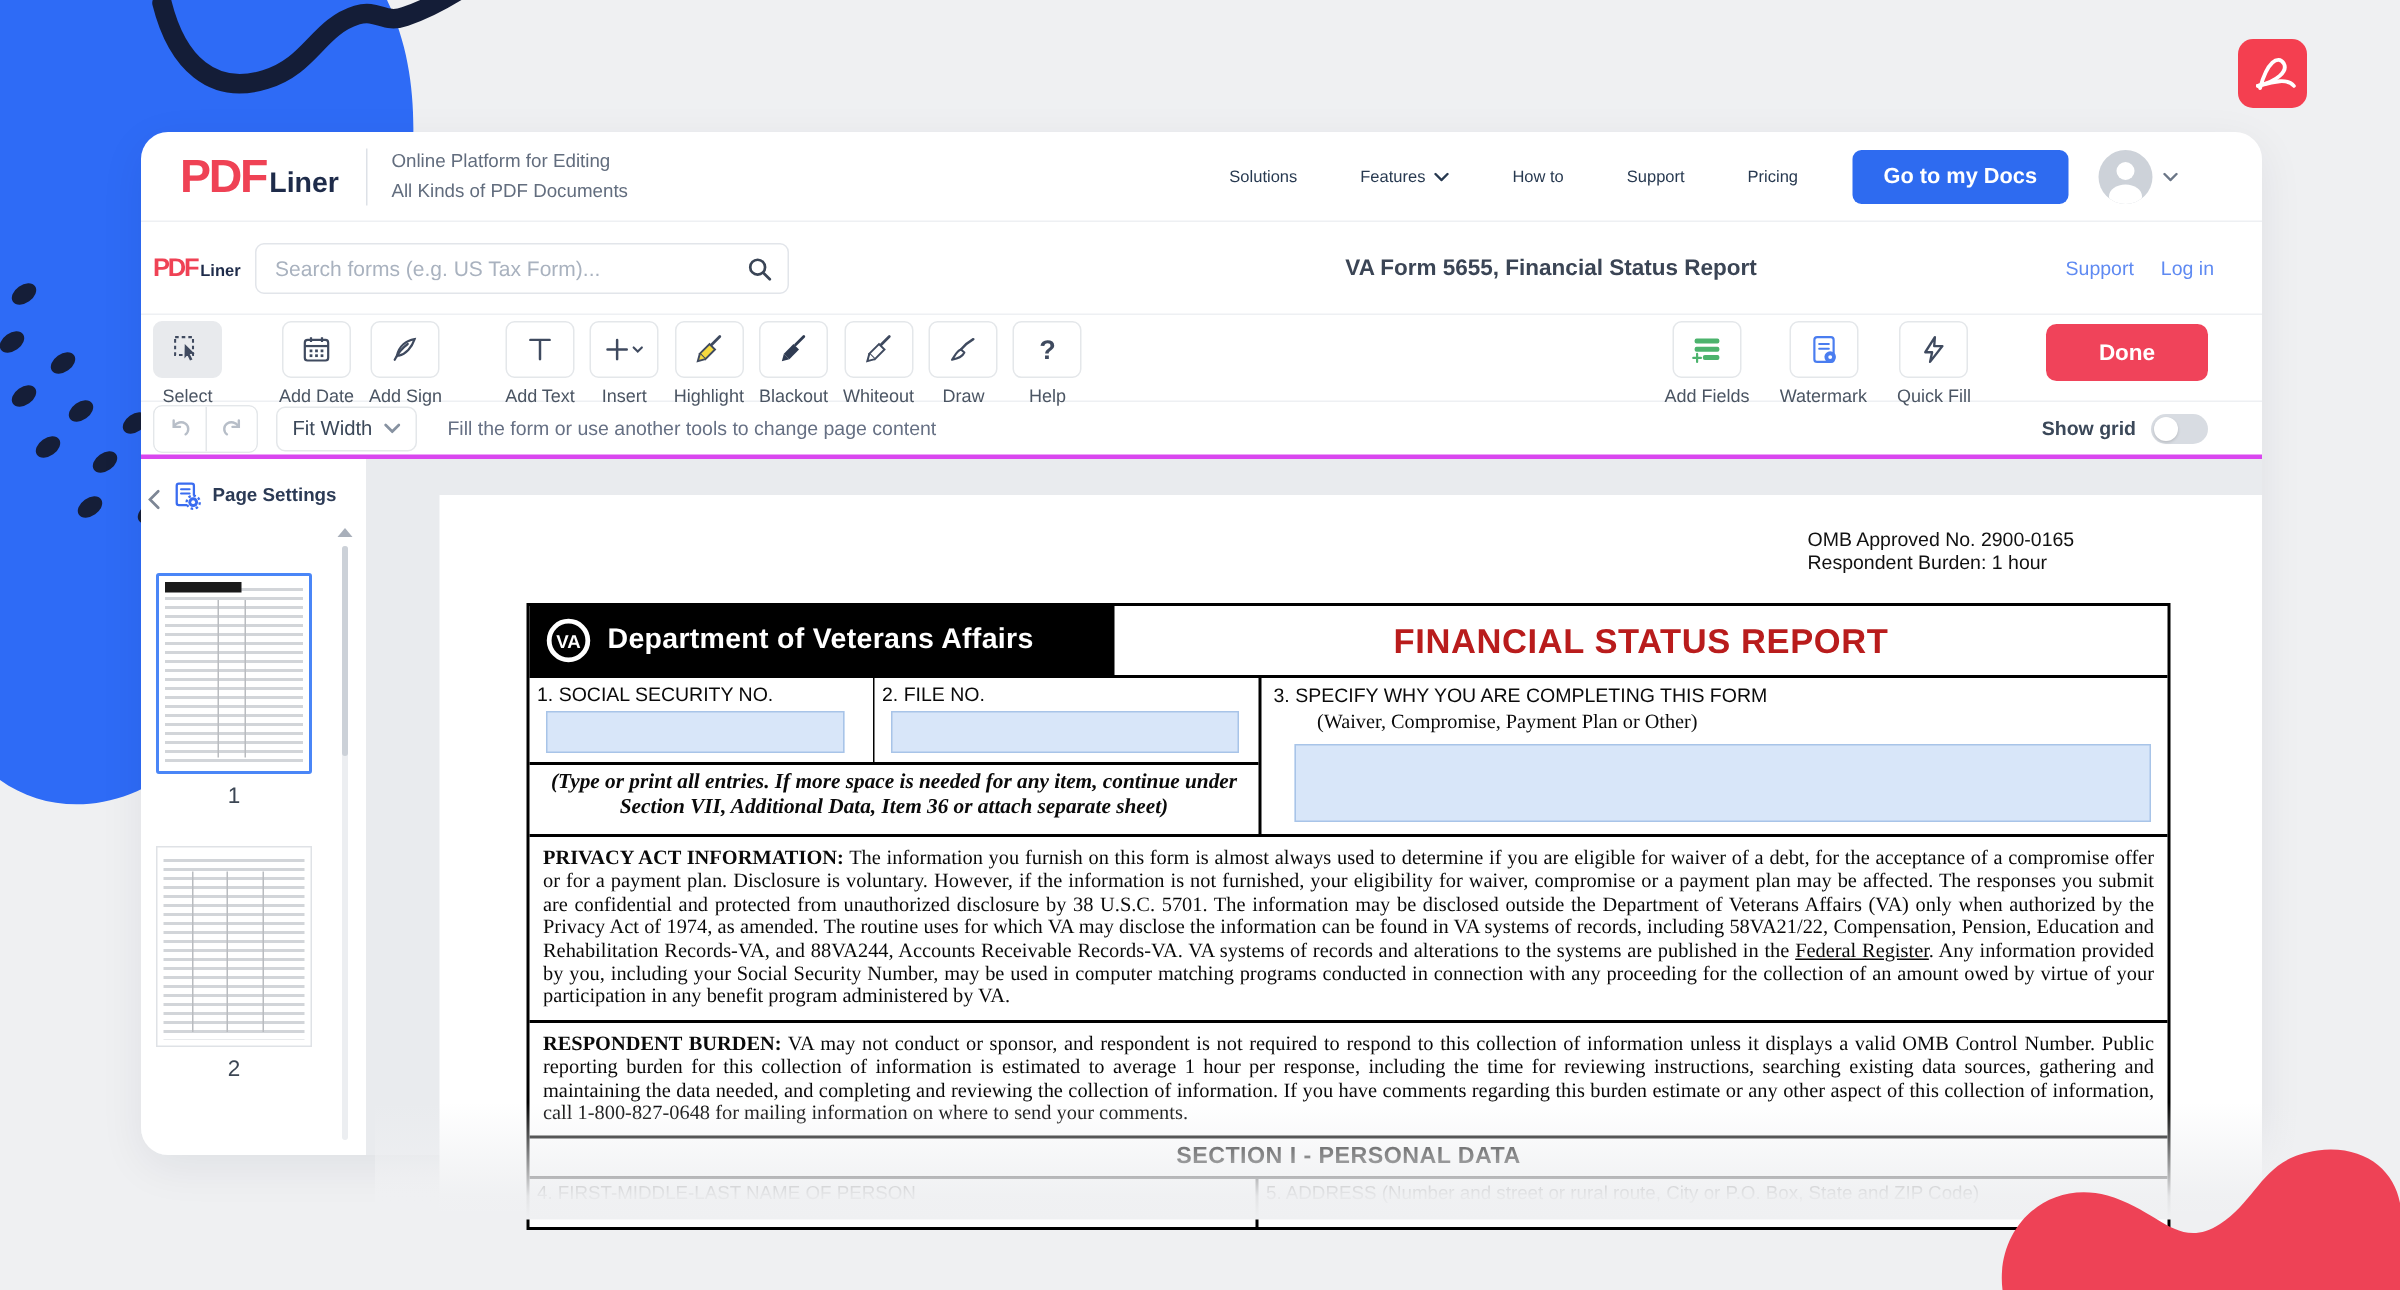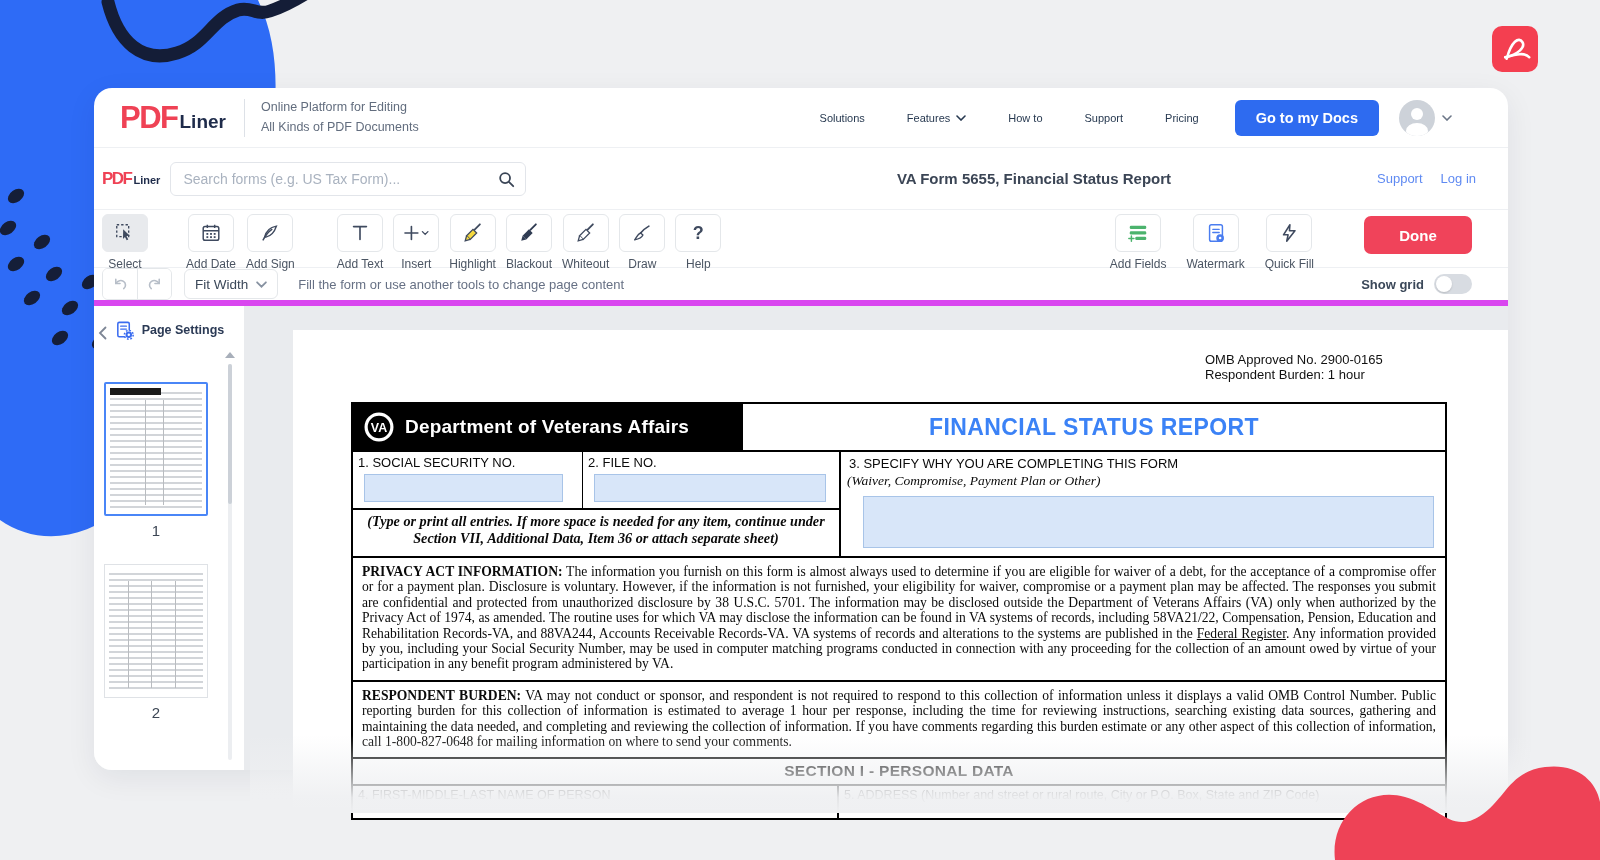--- a/index.html
+++ b/index.html
@@ -46,21 +46,21 @@
   
   .trow { height:58px; padding:2px 36px 0 8px; border-bottom:1px solid #eef0f3; align-items:flex-start; padding-top:4px; }
   .tool { display:flex; flex-direction:column; align-items:center; cursor:pointer; }
   .tool .btn { width:46px; height:38px; border:1px solid #e4e7ea; border-radius:6px; background:#fff; display:flex; align-items:center; justify-content:center; }
   .tool.sel .btn { background:#e8eaed; border-color:#e8eaed; }
   .tool .lbl { font-size:12px; color:#4b5563; margin-top:5px; white-space:nowrap; }
   .g1 { margin-right:38px; } .g2 { margin-right:10px; } .g3 { margin-right:42px; }
   .done-btn { margin-left:50px; align-self:flex-start; margin-top:2px; width:108px; height:38px; background:#f0435a; color:#fff; font-size:15px; font-weight:700; border:none; border-radius:7px; cursor:pointer; }
 
   
-  .subrow { height:38px; padding:0 36px 0 8px; border-bottom:6px solid #d946ef; }
+  .subrow { height:38px; padding:0 36px 0 8px; border-bottom:3px solid #d946ef; }
   .ur-group { display:flex; border:1px solid #e4e7ea; border-radius:6px; overflow:hidden; }
   .ur-btn { width:34px; height:30px; display:flex; align-items:center; justify-content:center; background:#fff; cursor:pointer; }
   .ur-btn + .ur-btn { border-left:1px solid #e4e7ea; }
   .zoom-box { margin-left:12px; height:30px; border:1px solid #e4e7ea; border-radius:6px; display:flex; align-items:center; gap:8px; padding:0 10px; font-size:13.5px; color:#3b4859; cursor:pointer; }
   .hint { margin-left:20px; font-size:13px; color:#667084; }
   .grid-ctl { margin-left:auto; display:flex; align-items:center; gap:10px; }
   .grid-ctl .gl { font-size:13px; font-weight:700; color:#3b4859; }
   .toggle { width:38px; height:20px; border-radius:10px; background:#d8dce2; position:relative; cursor:pointer; }
   .toggle .knob { position:absolute; left:2px; top:2px; width:16px; height:16px; border-radius:50%; background:#fff; box-shadow:0 1px 2px rgba(0,0,0,.15); }
 
@@ -84,34 +84,34 @@
 
   
   .paper { position:absolute; left:293px; top:330px; width:1215px; height:478px; background:#fff; z-index:5; border-bottom-right-radius:18px; }
   .form-font { font-family:"Liberation Sans", sans-serif; color:#0a0a0a; }
   .serif { font-family:"Liberation Serif", serif; }
   .omb { position:absolute; left:912px; top:22px; font-size:13px; line-height:15px; color:#111; }
   .ftable { position:absolute; left:58px; top:72px; width:1096px; border:2px solid #000; background:#fff; }
   .fhead { display:flex; height:48px; border-bottom:2px solid #000; }
   .fhead .dept { width:390px; background:#000; color:#fff; display:flex; align-items:center; gap:10px; padding-left:10px; }
   .fhead .dept .dtxt { font-size:19px; font-weight:700; letter-spacing:.2px; }
-  .fhead .title { flex:1; display:flex; align-items:center; justify-content:center; font-size:23px; font-weight:700; letter-spacing:.4px; color:#3b82f6; }
+  .fhead .title { flex:1; display:flex; align-items:center; justify-content:center; font-size:23px; font-weight:700; letter-spacing:.4px; color:#b91c1c; }
   .frow { display:flex; }
   .fleft { width:486px; }
   .fcells { display:flex; height:58px; border-bottom:2px solid #000; }
   .fc { padding:3px 5px; font-size:13px; }
   .fc1 { width:230px; border-right:1px solid #000; }
   .fc2 { flex:1; }
   .blue-input { background:#d8e6f9; border:1px solid #a8c4e8; height:28px; margin-top:4px; cursor:text; }
   .bi1 { margin-left:6px; margin-right:14px; }
   .bi2 { margin-left:6px; margin-right:8px; }
   .note { height:40px; display:flex; align-items:center; justify-content:center; text-align:center; font-size:14.2px; line-height:1.22; font-weight:700; font-style:italic; padding:0 14px; }
   .fright { flex:1; border-left:2px solid #000; padding:3px 0 8px; }
   .fright .f3l { font-size:13px; padding:1px 8px; }
-  .fright .f3s { font-size:13.5px; font-style:italic; padding:1px 8px 0 6px; }
+  .fright .f3s { font-size:13.5px; padding:1px 8px 0 37px; }
   .bi3 { height:52px; margin:7px 11px 0 22px; }
   .para { border-top:2px solid #000; padding:6px 9px 8px; font-size:13.6px; line-height:15.4px; text-align:justify; color:#0a0a0a; }
   .para b.lead { font-weight:700; }
   .u { text-decoration:underline; }
   .section-h { border-top:2px solid #000; text-align:center; font-size:15.5px; font-weight:700; padding:3px 0 4px; letter-spacing:.3px; }
   .grow { display:flex; border-top:2px solid #000; height:34px; color:#444; }
   .grow .gc { padding:2px 5px; font-size:12.5px; }
   .grow .gc1 { width:486px; border-right:2px solid #000; }
   .grow .gc2 { flex:1; }
 

